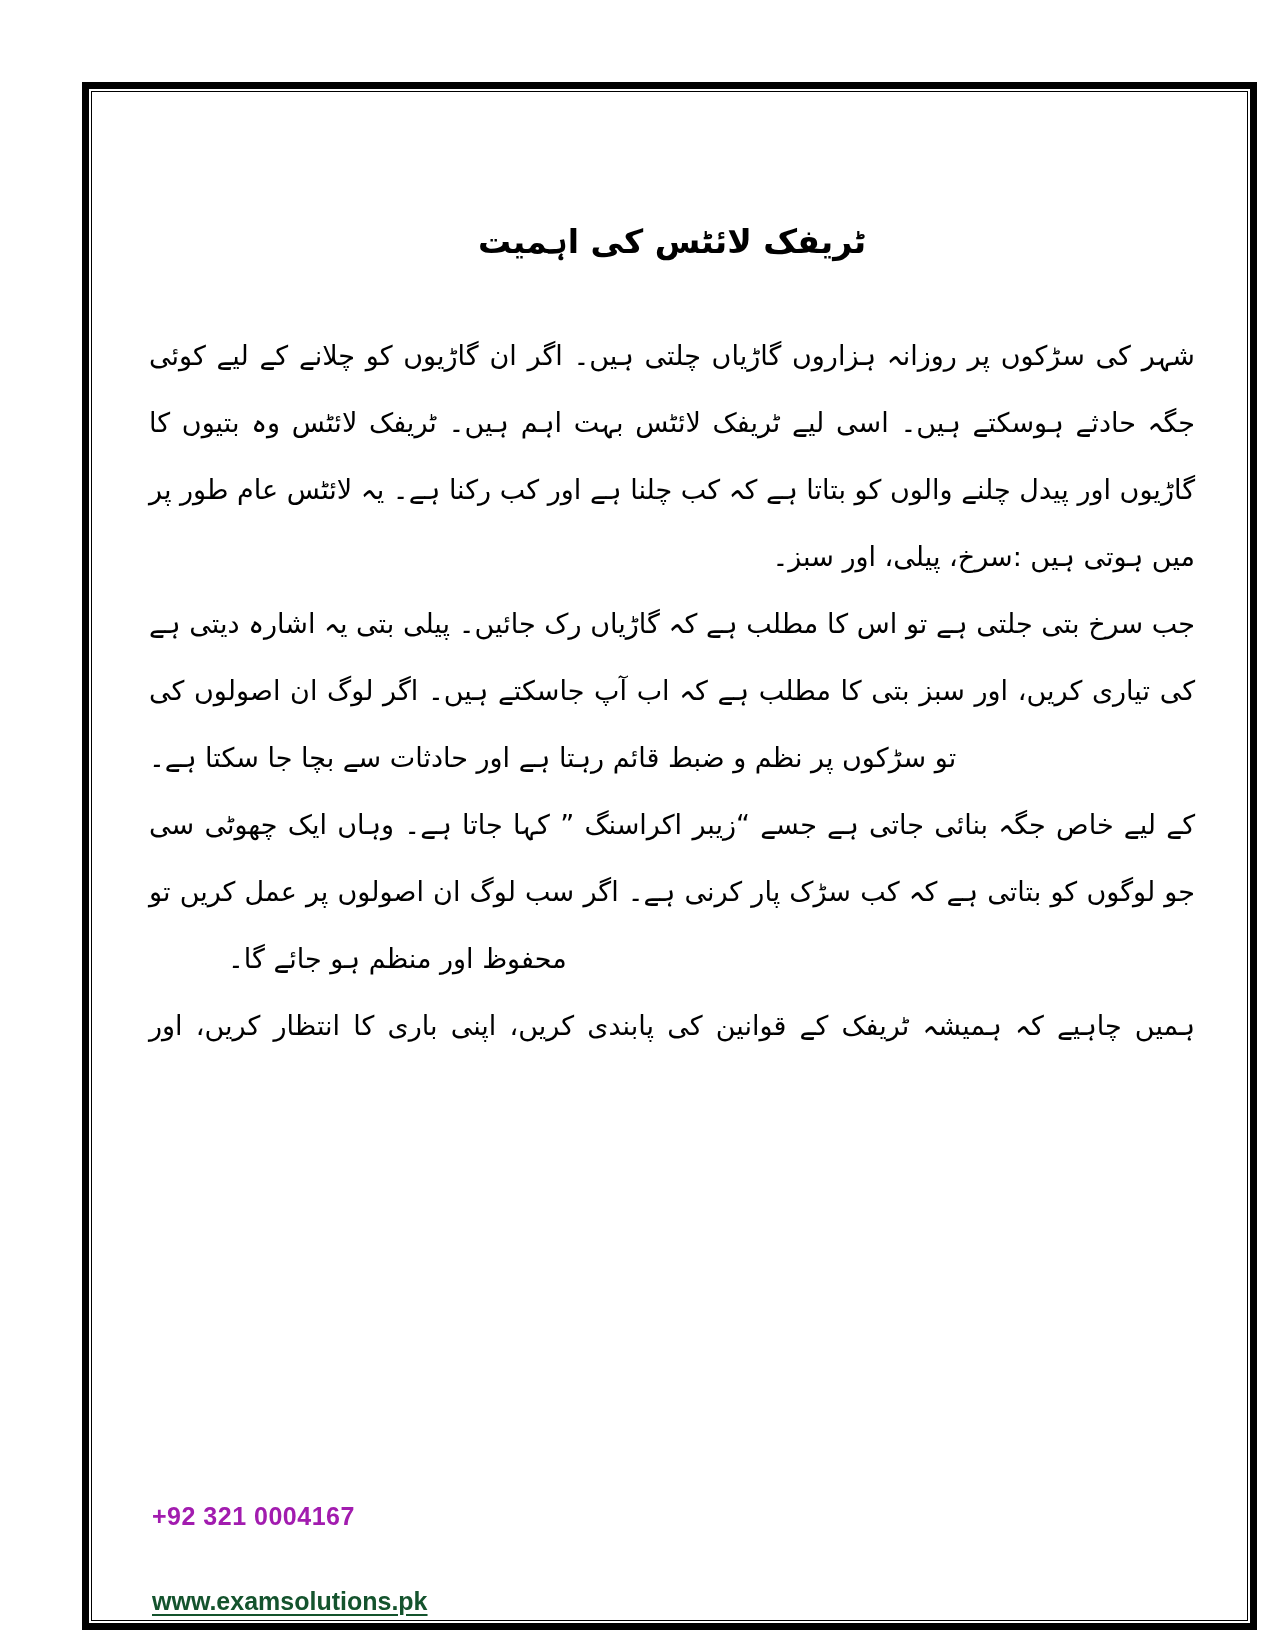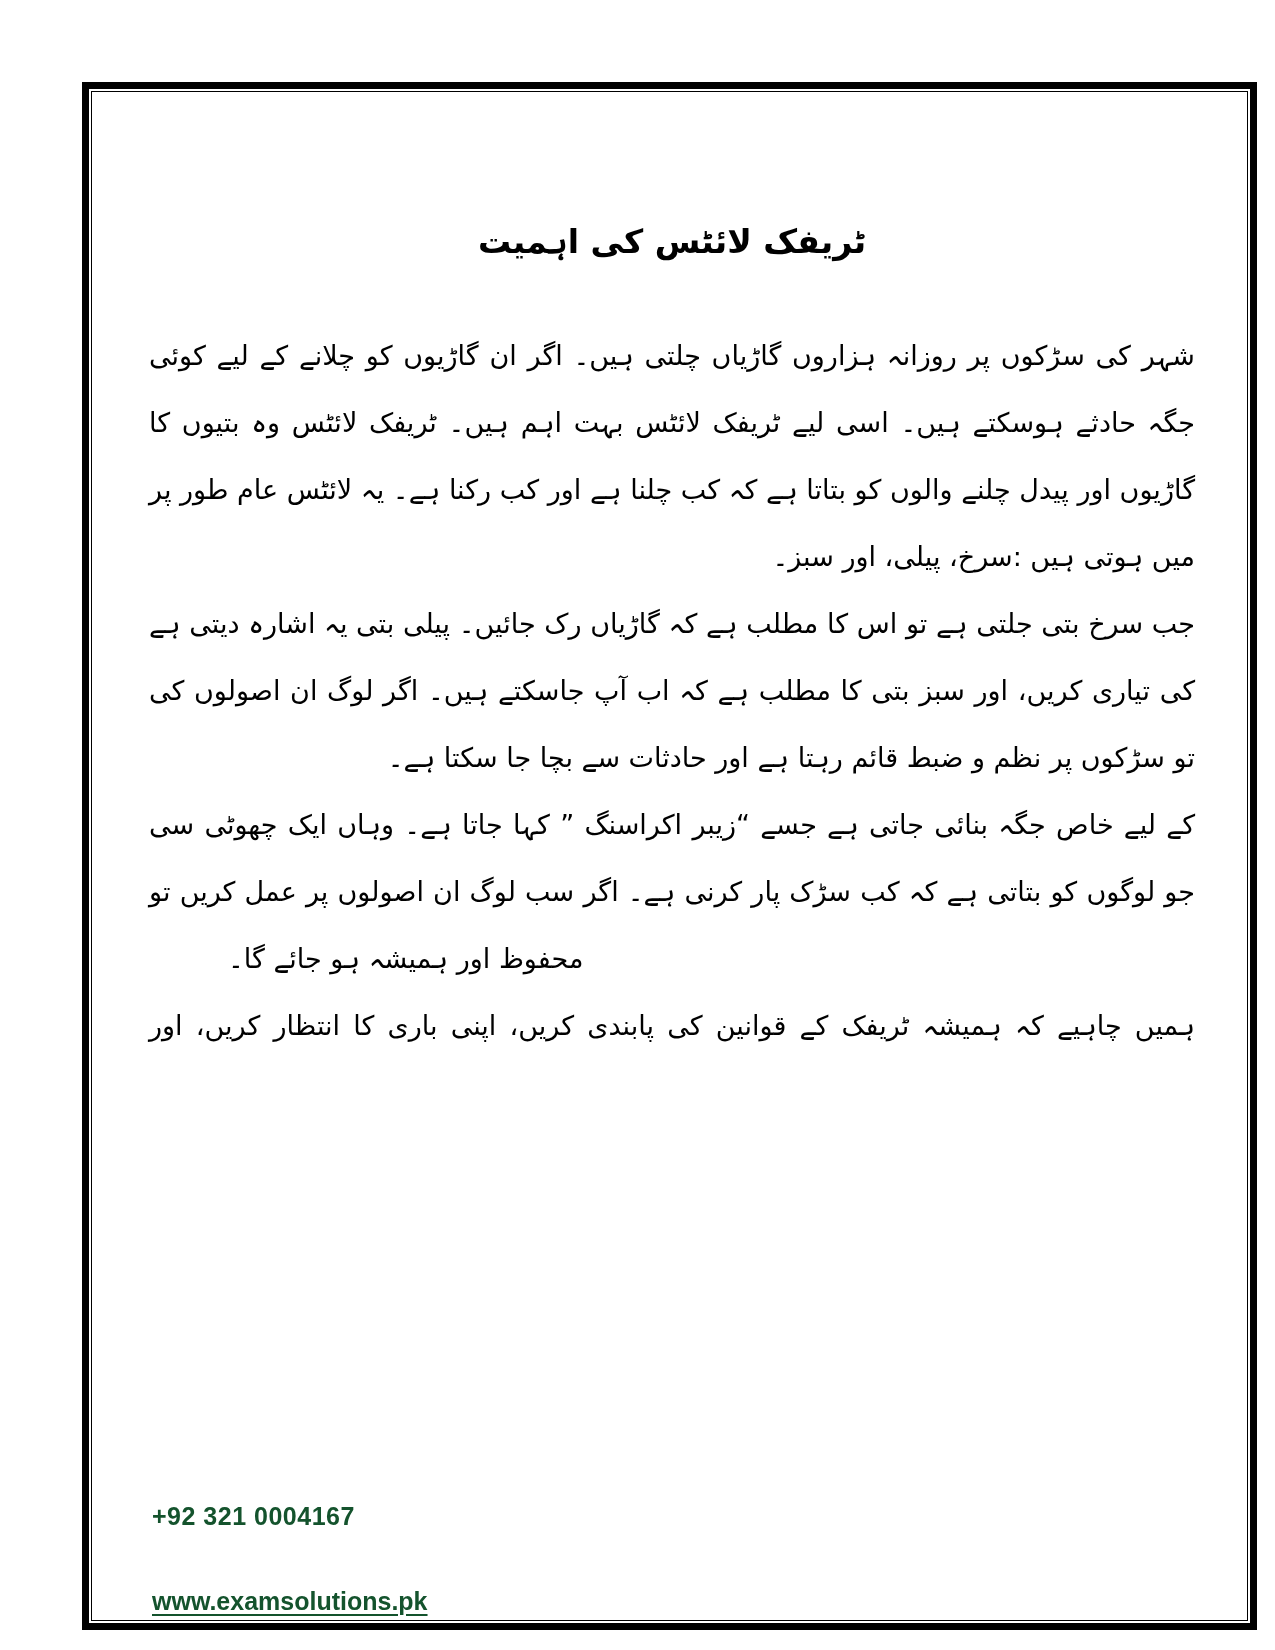--- a/index.html
+++ b/index.html
@@ -51,35 +51,35 @@
     white-space: nowrap;
     direction: rtl;
   }
   .text-line.justify {
     white-space: normal;
     text-align: justify;
     text-align-last: justify;
     overflow: hidden;
   }
   .text-line.align-right  { text-align: right; }
-  .text-line.align-center { text-align: right; }
+  .text-line.align-center { text-align: left; }
   .text-line.align-left   { text-align: left; padding-left: 95px; }
   .text-line.para-gap     { margin-top: 21px; }
 
   .contact {
     position: absolute;
     left: 88px;
     top: 1438px;
     font-family: "Liberation Sans", sans-serif;
     font-weight: bold;
     font-size: 25px;
     direction: ltr;
   }
   .contact .phone {
-    color: #14532d;
+    color: #a21caf;
     margin-bottom: 24px;
     letter-spacing: 0.5px;
   }
   .contact a {
     display: block;
     color: #14532d;
     text-decoration: underline;
     text-decoration-thickness: 2px;
     text-underline-offset: 4px;
     margin-bottom: 21px;
@@ -100,21 +100,21 @@
 
     <div class="text-line justify">شہر کی سڑکوں پر روزانہ ہزاروں گاڑیاں چلتی ہیں۔ اگر ان گاڑیوں کو چلانے کے لیے کوئی نظام نہ ہو تو جگہ</div>
     <div class="text-line justify">جگہ حادثے ہوسکتے ہیں۔ اسی لیے ٹریفک لائٹس بہت اہم ہیں۔ ٹریفک لائٹس وہ بتیوں کا نظام ہے جو</div>
     <div class="text-line justify">گاڑیوں اور پیدل چلنے والوں کو بتاتا ہے کہ کب چلنا ہے اور کب رکنا ہے۔ یہ لائٹس عام طور پر تین رنگوں</div>
     <div class="text-line align-right">میں ہوتی ہیں :سرخ، پیلی، اور سبز۔</div>
     <div class="text-line justify">جب سرخ بتی جلتی ہے تو اس کا مطلب ہے کہ گاڑیاں رک جائیں۔ پیلی بتی یہ اشارہ دیتی ہے کہ اب چلنے</div>
     <div class="text-line justify">کی تیاری کریں، اور سبز بتی کا مطلب ہے کہ اب آپ جاسکتے ہیں۔ اگر لوگ ان اصولوں کی پابندی کریں</div>
     <div class="text-line align-center">تو سڑکوں پر نظم و ضبط قائم رہتا ہے اور حادثات سے بچا جا سکتا ہے۔</div>
     <div class="text-line justify">کے لیے خاص جگہ بنائی جاتی ہے جسے “زیبر اکراسنگ ” کہا جاتا ہے۔ وہاں ایک چھوٹی سی بتی بھی ہوتی ہے</div>
     <div class="text-line justify">جو لوگوں کو بتاتی ہے کہ کب سڑک پار کرنی ہے۔ اگر سب لوگ ان اصولوں پر عمل کریں تو شہر زیادہ</div>
-    <div class="text-line align-left">محفوظ اور ہمیشہ ہو جائے گا۔</div>
+    <div class="text-line align-left">محفوظ اور منظم ہو جائے گا۔</div>
     <div class="text-line justify">ہمیں چاہیے کہ ہمیشہ ٹریفک کے قوانین کی پابندی کریں، اپنی باری کا انتظار کریں، اور دوسروں کے لیے</div>
   </div>
 
   <div class="contact">
     <div class="phone">+92 321 0004167</div>
     <a href="#">www.examsolutions.pk</a>
     <a href="#">examsolutionspk@gmail.com</a>
   </div>
 
 </div>

